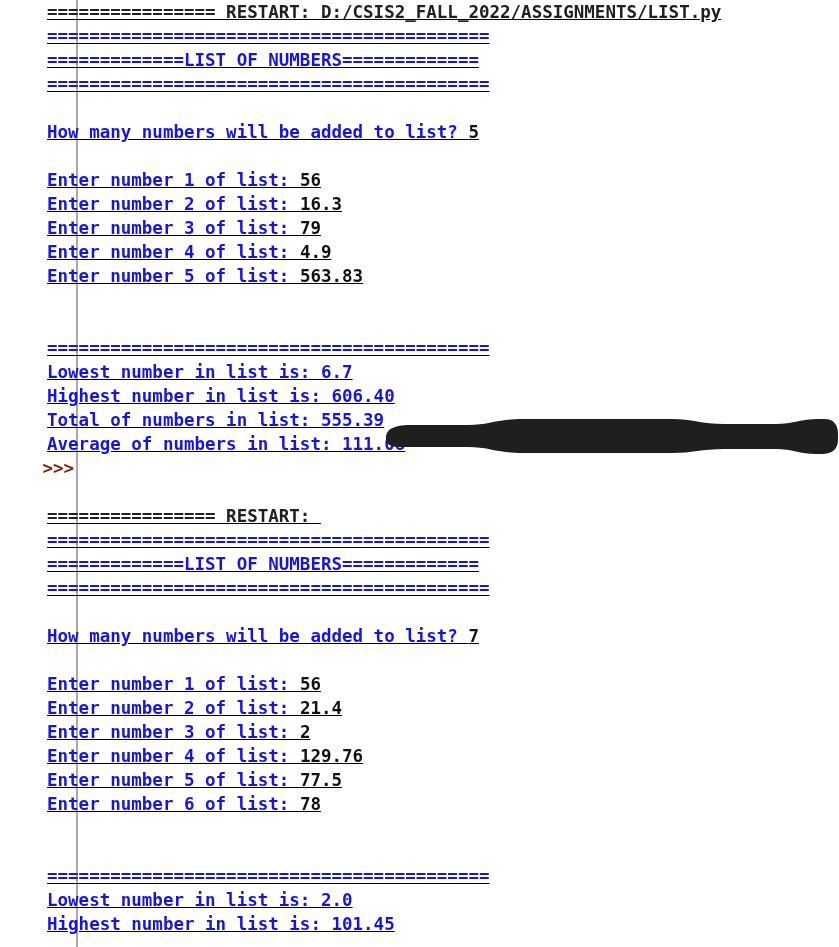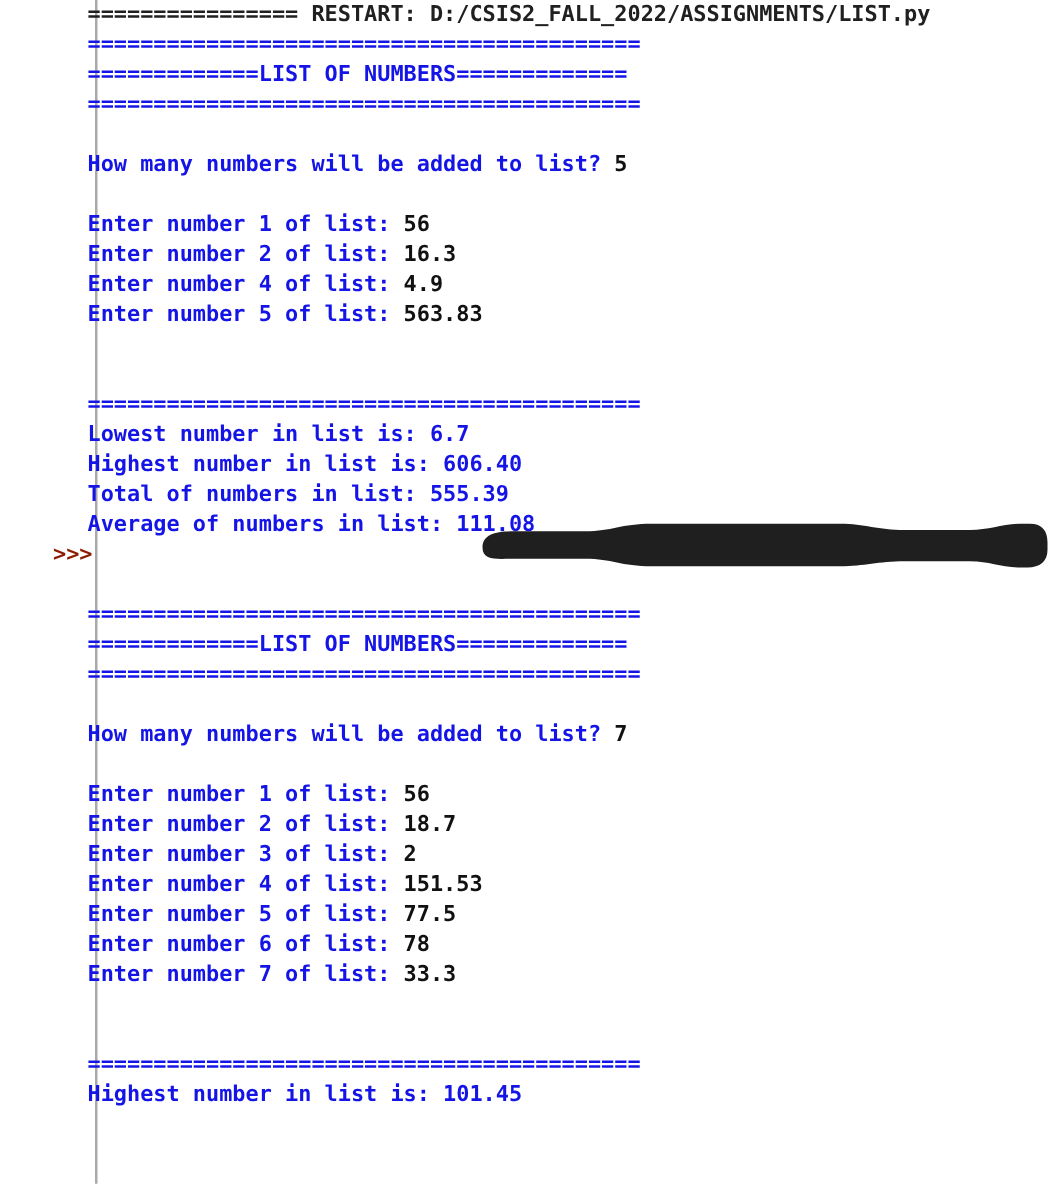--- a/index.html
+++ b/index.html
@@ -42,22 +42,23 @@
   }
 
   .line {
     position: relative;
     height: 24px;
     line-height: 24px;
     white-space: pre;
     font-size: 17.5px;
     font-weight: bold;
     letter-spacing: 0px;
-    padding-left: 70px;
+    padding-left: 47px;
     box-sizing: border-box;
+    text-decoration: underline;
   }
 
   .line.blank { }
 
   .txt-blue   { color: #1414e6; }
   .txt-black  { color: #111111; }
   .txt-dark   { color: #202020; }
 
   .prompt {
     position: absolute;
@@ -94,47 +95,49 @@
   <div id="console">
       <div class="line"><span class="txt-dark">================ RESTART: D:/CSIS2_FALL_2022/ASSIGNMENTS/LIST.py</span></div>
       <div class="line"><span class="txt-blue">==========================================</span></div>
       <div class="line"><span class="txt-blue">=============LIST OF NUMBERS=============</span></div>
       <div class="line"><span class="txt-blue">==========================================</span></div>
       <div class="line blank"></div>
       <div class="line"><span class="txt-blue">How many numbers will be added to list? </span><span class="txt-black">5</span></div>
       <div class="line blank"></div>
       <div class="line"><span class="txt-blue">Enter number 1 of list: </span><span class="txt-black">56</span></div>
       <div class="line"><span class="txt-blue">Enter number 2 of list: </span><span class="txt-black">16.3</span></div>
+      <div class="line"><span class="txt-blue">Enter number 3 of list: </span><span class="txt-black">79</span></div>
       <div class="line"><span class="txt-blue">Enter number 4 of list: </span><span class="txt-black">4.9</span></div>
       <div class="line"><span class="txt-blue">Enter number 5 of list: </span><span class="txt-black">563.83</span></div>
       <div class="line blank"></div>
       <div class="line blank"></div>
       <div class="line"><span class="txt-blue">==========================================</span></div>
       <div class="line"><span class="txt-blue">Lowest number in list is: 6.7</span></div>
       <div class="line"><span class="txt-blue">Highest number in list is: 606.40</span></div>
       <div class="line"><span class="txt-blue">Total of numbers in list: 555.39</span></div>
       <div class="line"><span class="txt-blue">Average of numbers in list: 111.08</span></div>
       <div class="line blank"><span class="prompt">&gt;&gt;&gt;</span></div>
       <div class="line blank"></div>
+      <div class="line"><span class="txt-dark">================ RESTART: </span></div>
       <div class="line"><span class="txt-blue">==========================================</span></div>
       <div class="line"><span class="txt-blue">=============LIST OF NUMBERS=============</span></div>
       <div class="line"><span class="txt-blue">==========================================</span></div>
       <div class="line blank"></div>
       <div class="line"><span class="txt-blue">How many numbers will be added to list? </span><span class="txt-black">7</span></div>
       <div class="line blank"></div>
       <div class="line"><span class="txt-blue">Enter number 1 of list: </span><span class="txt-black">56</span></div>
-      <div class="line"><span class="txt-blue">Enter number 2 of list: </span><span class="txt-black">18.7</span></div>
+      <div class="line"><span class="txt-blue">Enter number 2 of list: </span><span class="txt-black">21.4</span></div>
       <div class="line"><span class="txt-blue">Enter number 3 of list: </span><span class="txt-black">2</span></div>
-      <div class="line"><span class="txt-blue">Enter number 4 of list: </span><span class="txt-black">151.53</span></div>
+      <div class="line"><span class="txt-blue">Enter number 4 of list: </span><span class="txt-black">129.76</span></div>
       <div class="line"><span class="txt-blue">Enter number 5 of list: </span><span class="txt-black">77.5</span></div>
       <div class="line"><span class="txt-blue">Enter number 6 of list: </span><span class="txt-black">78</span></div>
-      <div class="line"><span class="txt-blue">Enter number 7 of list: </span><span class="txt-black">33.3</span></div>
       <div class="line blank"></div>
       <div class="line blank"></div>
       <div class="line"><span class="txt-blue">==========================================</span></div>
+      <div class="line"><span class="txt-blue">Lowest number in list is: 2.0</span></div>
       <div class="line"><span class="txt-blue">Highest number in list is: 101.45</span></div>
     </div>
 
   <div id="redaction">
     <svg width="467" height="40" viewBox="0 0 467 40" xmlns="http://www.w3.org/2000/svg">
       <path d="M 14 22
                C 14 11, 26 9, 40 9
                L 96 9
                C 118 9, 124 3, 150 3
                L 300 3

